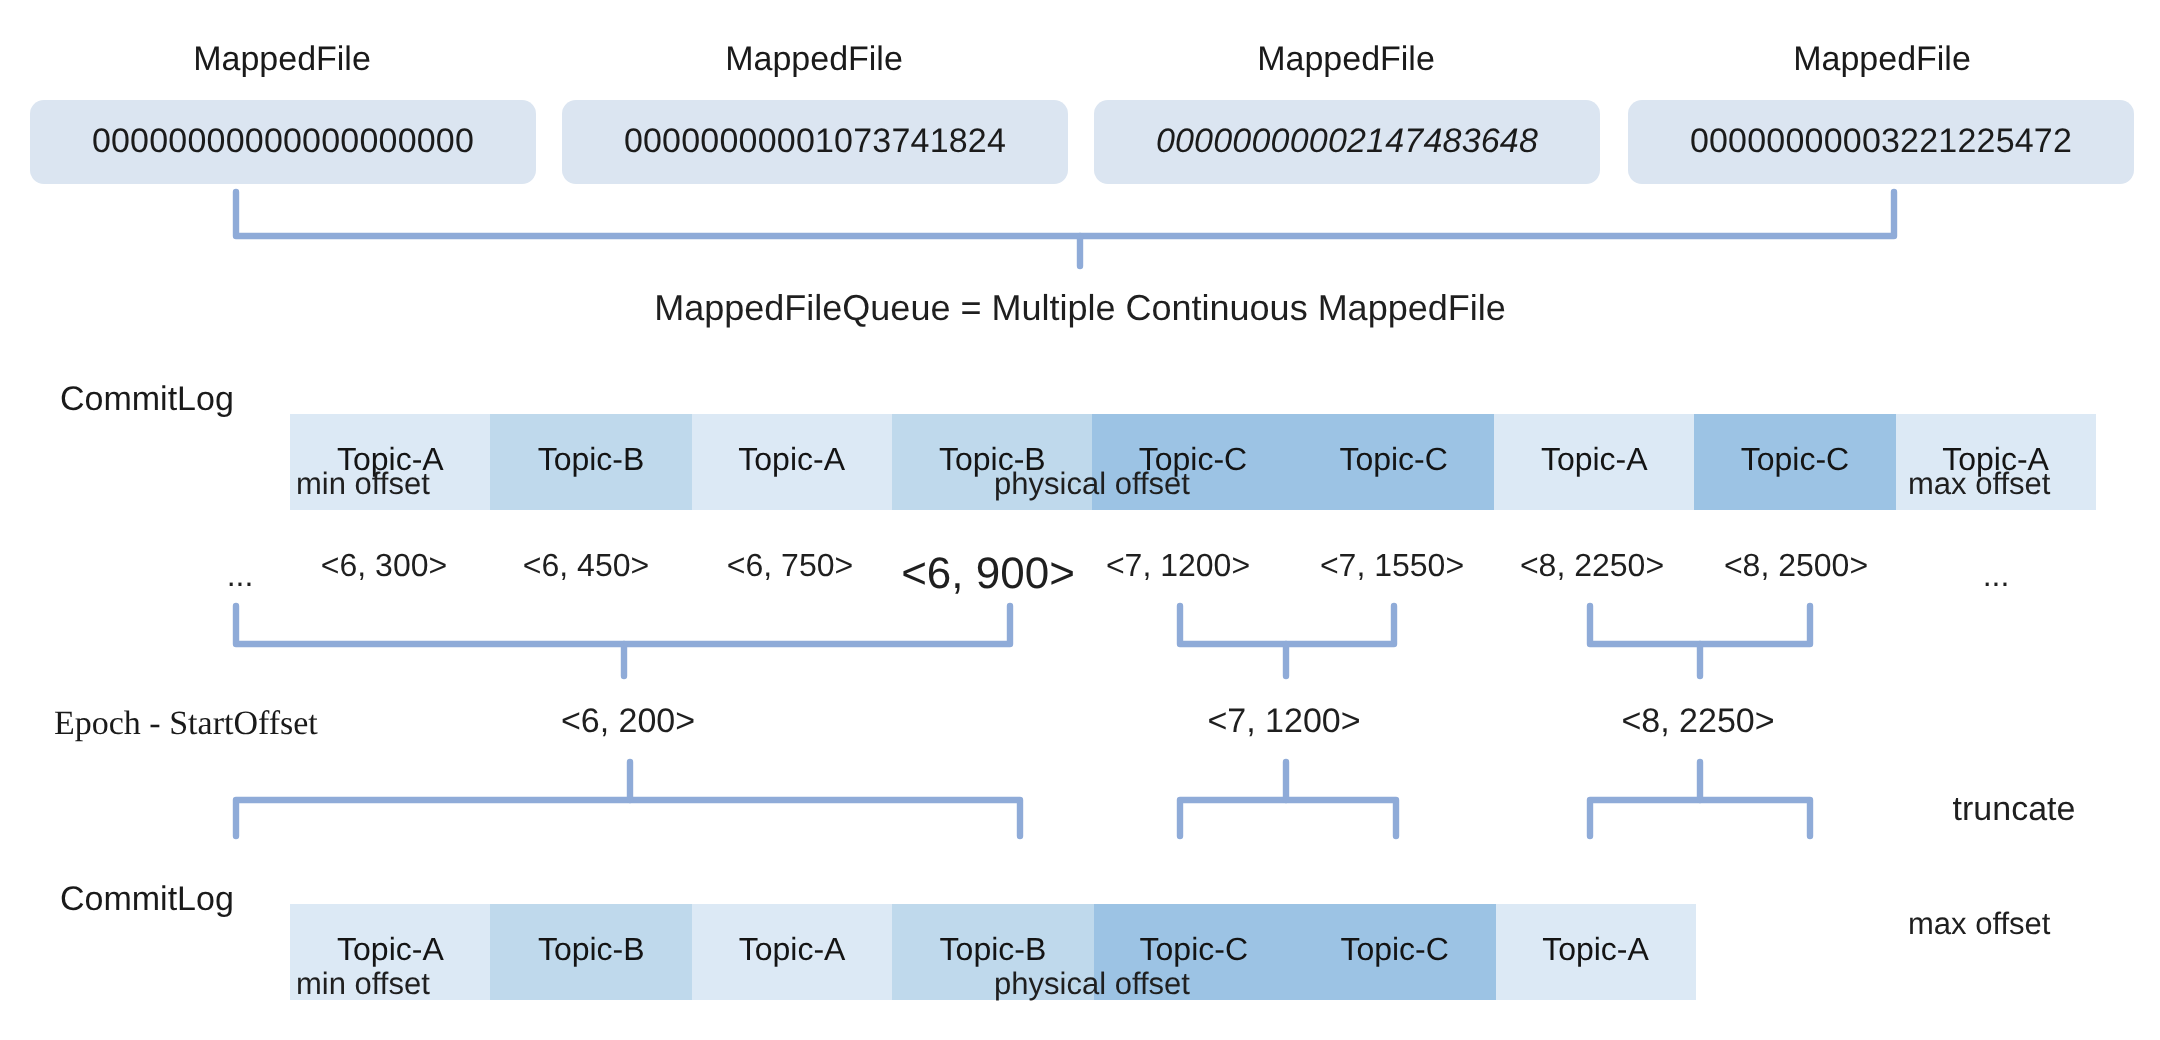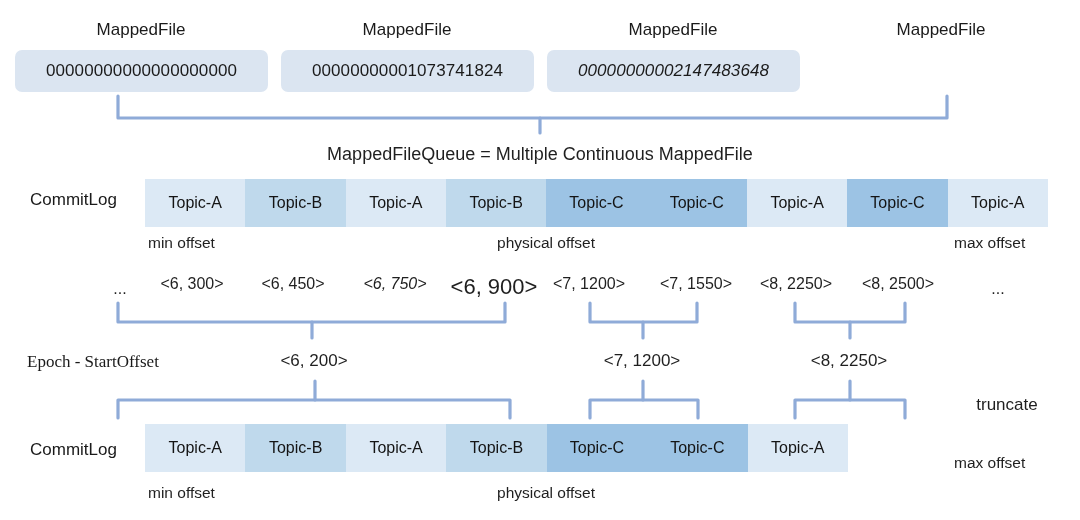--- a/index.html
+++ b/index.html
@@ -35,21 +35,21 @@
     letter-spacing:0.1px;
   }
   .mf-label{
     position:absolute;
     font-size:17px;
     transform:translateX(-50%);
     white-space:nowrap;
   }
 
   
-  .cl-row{position:absolute;height:48px;display:flex;}
+  .cl-row{position:absolute;height:48px;display:flex;margin-top:28px;}
   .cl-cell{
     height:48px;
     display:flex;align-items:center;justify-content:center;
     font-size:16px;
     color:#141414;
     white-space:nowrap;
   }
   .t-a{background:#dce9f5;}
   .t-b{background:#bfd9ec;}
   .t-c{background:#9cc3e4;}
@@ -70,20 +70,21 @@
 <div id="stage">
 
   <div class="mf-label" style="left:141px;top:20px;">MappedFile</div>
   <div class="mf-label" style="left:407px;top:20px;">MappedFile</div>
   <div class="mf-label" style="left:673px;top:20px;">MappedFile</div>
   <div class="mf-label" style="left:941px;top:20px;">MappedFile</div>
 
   <div class="mf-box" style="left:15px;top:50px;width:253px;">00000000000000000000</div>
   <div class="mf-box" style="left:281px;top:50px;width:253px;">00000000001073741824</div>
   <div class="mf-box" style="left:547px;top:50px;width:253px;font-style:italic;">00000000002147483648</div>
+  <div class="mf-box" style="left:814px;top:50px;width:253px;">00000000003221225472</div>
 
   <div class="txt ctr" style="left:540px;top:145px;font-size:18px;">MappedFileQueue = Multiple Continuous MappedFile</div>
 
   <div class="row-label" style="left:30px;top:190px;">CommitLog</div>
 
   <div class="cl-row" id="cl-top" style="left:145px;top:179px;width:903px;">
       <div class="cl-cell t-a" style="width: 11.1111%;">Topic-A</div>
       <div class="cl-cell t-b" style="width: 11.1111%;">Topic-B</div>
       <div class="cl-cell t-a" style="width: 11.1111%;">Topic-A</div>
       <div class="cl-cell t-b" style="width: 11.1111%;">Topic-B</div>
@@ -94,21 +95,21 @@
       <div class="cl-cell t-a" style="width: 11.1111%;">Topic-A</div>
     </div>
 
   <div class="txt small" style="left:148px;top:235px;">min offset</div>
   <div class="txt small ctr" style="left:546px;top:235px;">physical offset</div>
   <div class="txt small" style="left:954px;top:235px;">max offset</div>
 
   <div class="txt ctr" style="left:120px;top:281px;font-size:16px;">...</div>
   <div class="txt ctr" style="left:192px;top:276px;font-size:16px;">&lt;6, 300&gt;</div>
   <div class="txt ctr" style="left:293px;top:276px;font-size:16px;">&lt;6, 450&gt;</div>
-  <div class="txt ctr" style="left:395px;top:276px;font-size:16px;font-style:italic;">&lt;6, 750&gt;</div>
+  <div class="txt ctr" style="left:395px;top:276px;font-size:16px;">&lt;6, 750&gt;</div>
   <div class="txt ctr" style="left:494px;top:276px;font-size:22px;">&lt;6, 900&gt;</div>
   <div class="txt ctr" style="left:589px;top:276px;font-size:16px;">&lt;7, 1200&gt;</div>
   <div class="txt ctr" style="left:696px;top:276px;font-size:16px;">&lt;7, 1550&gt;</div>
   <div class="txt ctr" style="left:796px;top:276px;font-size:16px;">&lt;8, 2250&gt;</div>
   <div class="txt ctr" style="left:898px;top:276px;font-size:16px;">&lt;8, 2500&gt;</div>
   <div class="txt ctr" style="left:998px;top:281px;font-size:16px;">...</div>
 
   <div class="row-label" style="left:27px;top:352px;font-family:Liberation Serif, serif;">Epoch - StartOffset</div>
   <div class="txt ctr" style="left:314px;top:352px;">&lt;6, 200&gt;</div>
   <div class="txt ctr" style="left:642px;top:352px;">&lt;7, 1200&gt;</div>

